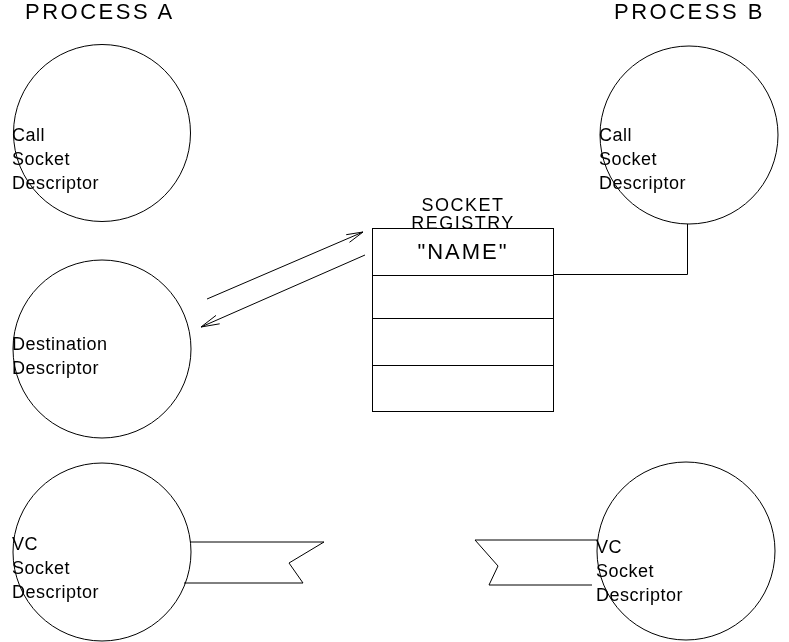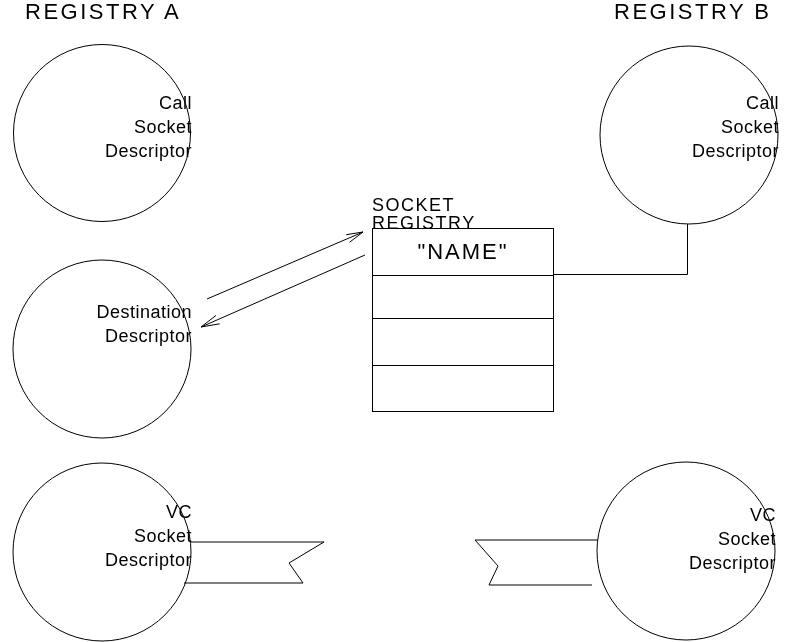--- a/index.html
+++ b/index.html
@@ -28,31 +28,32 @@
   }
   .proc-title {
     font-size: 22px;
     letter-spacing: 2.5px;
     line-height: 24px;
     top: 0;
   }
   .circle-label {
     position: absolute;
     width: 180px;
-    text-align: right;
+    text-align: left;
     font-size: 18px;
     line-height: 24px;
     letter-spacing: 0.5px;
+    margin-top: 32px;
   }
   .registry-title {
     position: absolute;
     left: 372px;
     top: 196px;
     width: 182px;
-    text-align: left;
+    text-align: center;
     font-size: 18px;
     letter-spacing: 1.5px;
     line-height: 18px;
   }
   .name-cell {
     position: absolute;
     left: 373px;
     top: 229px;
     width: 180px;
     height: 46px;
@@ -99,23 +100,23 @@
       <line x1="365" y1="255" x2="201" y2="327"></line>
       <line x1="201" y1="327" x2="219.7" y2="323.8"></line>
       <line x1="201" y1="327" x2="216.0" y2="315.4"></line>
     </g>
 
     <polyline points="190,542 324,542 289,563 303,583 184,583"></polyline>
 
     <polyline points="598,540 475,540 498,566 489,585 592,585"></polyline>
   </svg>
 
-  <div class="txt proc-title" style="left:25px;">REGISTRY A</div>
+  <div class="txt proc-title" style="left:25px;">PROCESS A</div>
 
-  <div class="txt proc-title" style="left:614px;">REGISTRY B</div>
+  <div class="txt proc-title" style="left:614px;">PROCESS B</div>
 
   <div class="circle-label" style="left:12px; top:91px;">
     <div>Call</div>
     <div>Socket</div>
     <div>Descriptor</div>
   </div>
 
   <div class="circle-label" style="left:599px; top:91px;">
     <div>Call</div>
     <div>Socket</div>

